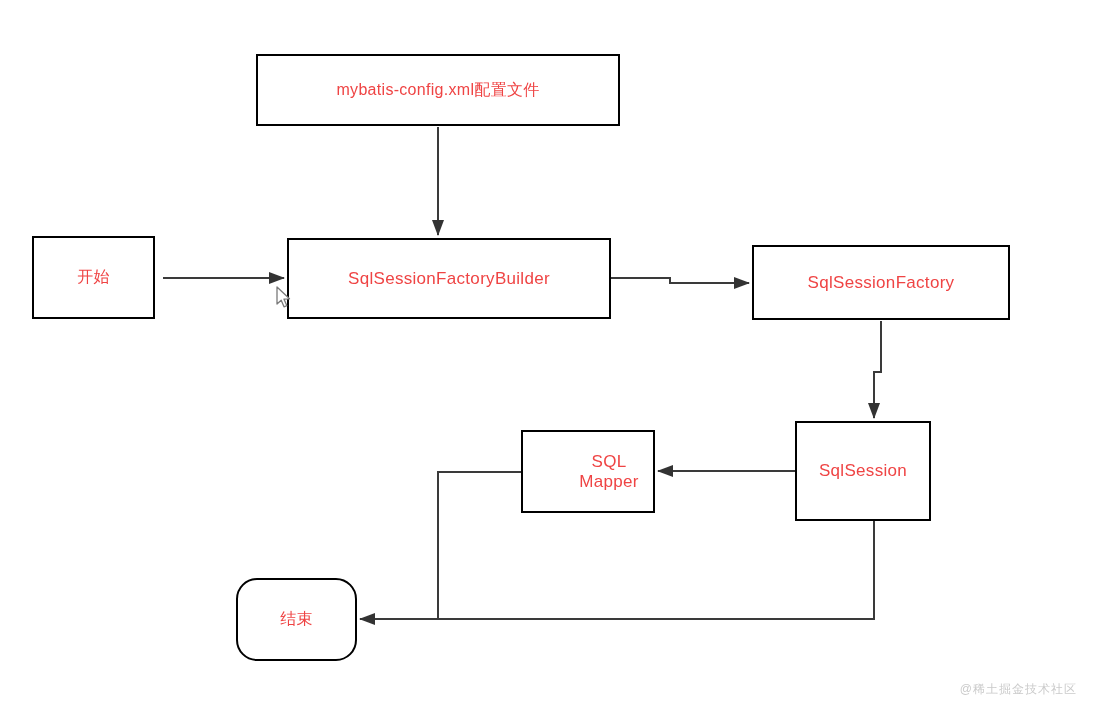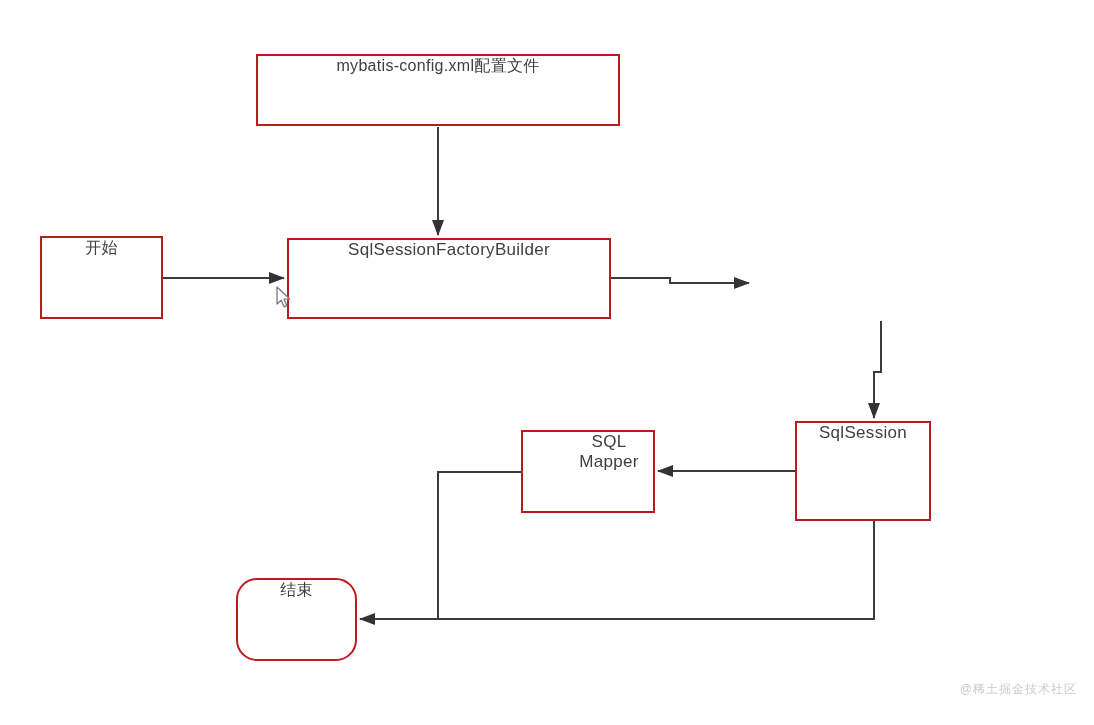--- a/index.html
+++ b/index.html
@@ -7,30 +7,30 @@
     position:relative;
     width:1094px;height:725px;
     background:#ffffff;
     font-family:"Liberation Sans", sans-serif;
     overflow:hidden;
   }
   .wires{position:absolute;left:0;top:0;width:1094px;height:725px;}
   .node{
     position:absolute;
     box-sizing:border-box;
-    border:2px solid #b91c1c;
+    border:2px solid #000000;
     background:#ffffff;
-    display:flex;justify-content:center;
-    color:#404040;
+    display:flex;align-items:center;justify-content:center;
+    color:#ef4444;
     font-size:16px;
     text-align:center;
     letter-spacing:0.3px;
   }
   .n-config { left:256px; top:54px;  width:364px; height:72px; }
-  .n-start  { left:40px;  top:236px; width:123px; height:83px; }
+  .n-start  { left:32px;  top:236px; width:123px; height:83px; }
   .n-builder{ left:287px; top:238px; width:324px; height:81px; font-size:17px;}
   .n-factory{ left:752px; top:245px; width:258px; height:75px; font-size:17px;}
   .n-session{ left:795px; top:421px; width:136px; height:100px;font-size:17px;}
   .n-mapper { left:521px; top:430px; width:134px; height:83px; font-size:17px;padding-left:42px;}
   .n-end    { left:236px; top:578px; width:121px; height:83px;border-radius:21px; }
   .watermark{
     position:absolute;
     right:17px; top:681px;
     font-size:12px;
     color:#cbcbcb;
@@ -70,20 +70,23 @@
   </div>
 
   <div class="node n-start">
     <span>开始</span>
   </div>
 
   <div class="node n-builder">
     <span>SqlSessionFactoryBuilder</span>
   </div>
 
+  <div class="node n-factory">
+    <span>SqlSessionFactory</span>
+  </div>
 
   <div class="node n-session">
     <span>SqlSession</span>
   </div>
 
   <div class="node n-mapper">
     <span>SQL Mapper</span>
   </div>
 
   <div class="node n-end">

